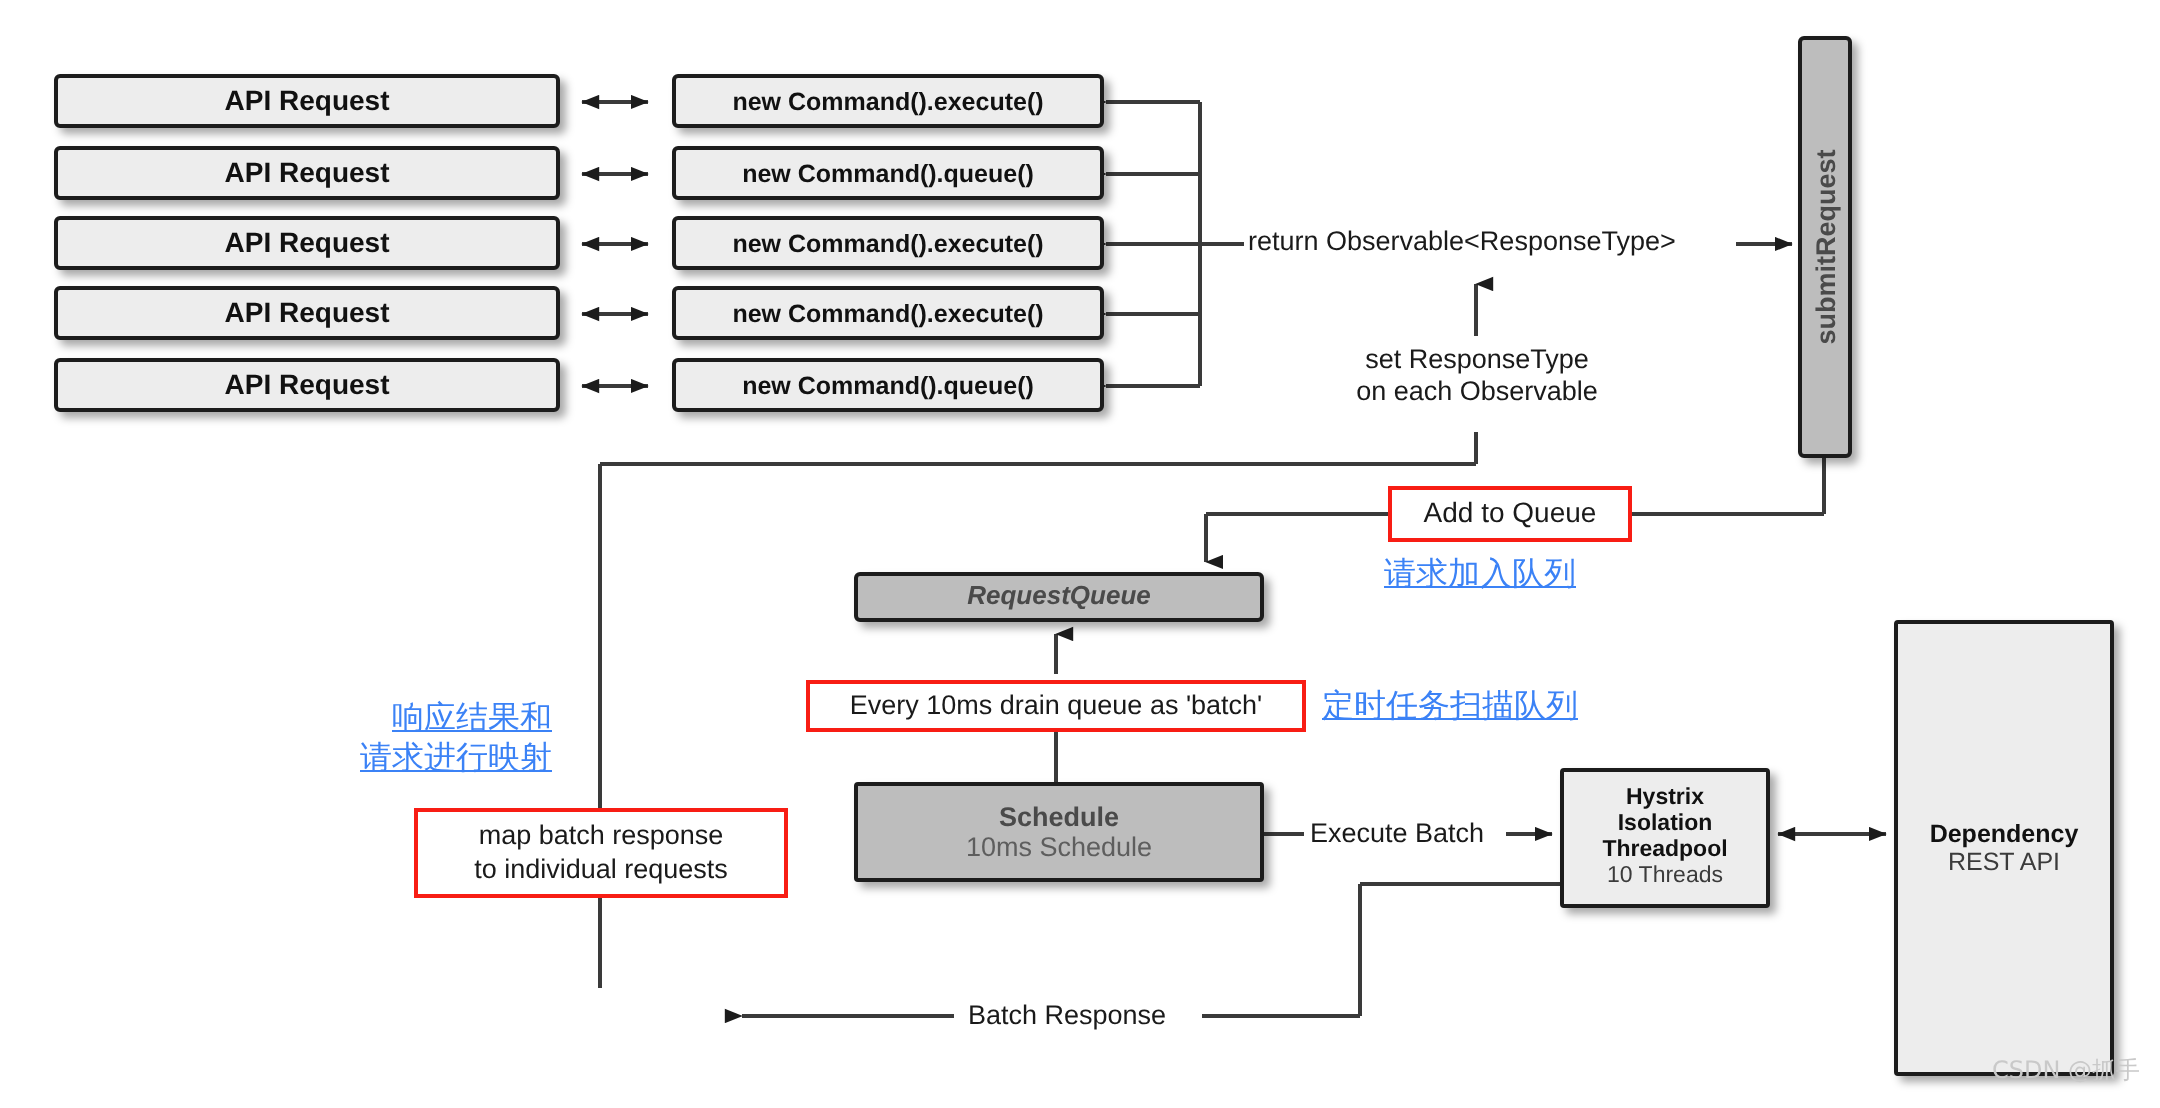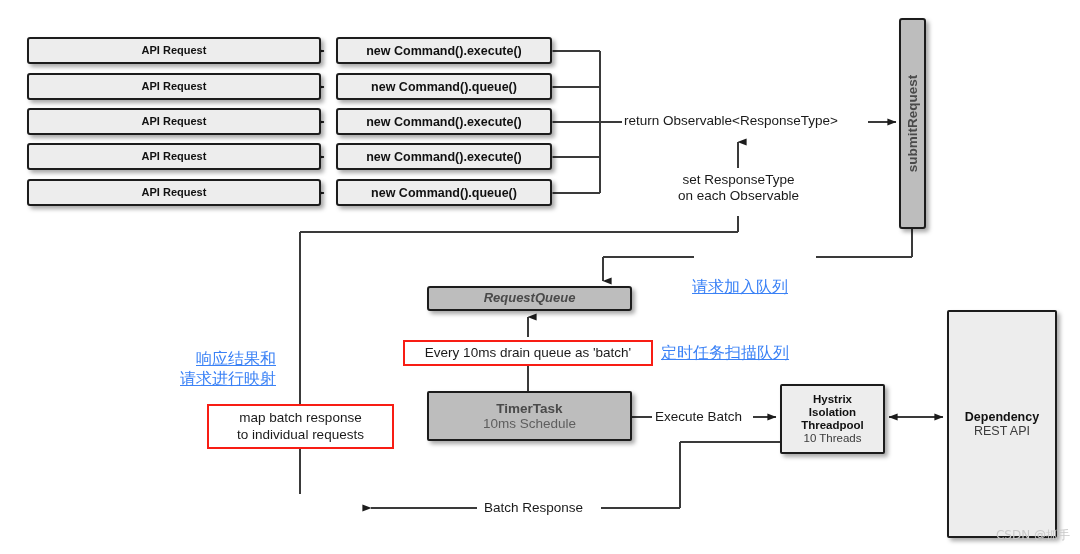--- a/index.html
+++ b/index.html
@@ -45,24 +45,24 @@
   .light {
     background: #ededed;
   }
   .grey {
     background: #bdbdbd;
   }
   .grey .ln1 { color: #4a4a4a; }
   .grey .ln2 { color: #5e5e5e; }
 
   .api-req {
-    width: 294px;
+    width: 253px;
     height: 27px;
     border-radius: 3px;
-    font-size: 11px;
+    font-size: 14px;
   }
   .cmd {
     width: 216px;
     height: 27px;
     border-radius: 3px;
     font-size: 12.5px;
   }
   .submit-req {
     left: 899px;
     top: 18px;
@@ -262,41 +262,44 @@
   </div>
 
   <div class="lbl" style="left:624px; top:113px; font-size:13.5px;">return Observable&lt;ResponseType&gt;</div>
   <div class="lbl" style="left:672px; top:172px; font-size:13.5px; text-align:center; width:133px; white-space:normal;">
     <div>set ResponseType</div>
     <div>on each Observable</div>
   </div>
   <div class="lbl" style="left:652px; top:409px; font-size:13.5px; background:#fff; padding:0 3px;">Execute Batch</div>
   <div class="lbl" style="left:481px; top:500px; font-size:13.5px; background:#fff; padding:0 3px;">Batch Response</div>
 
+  <div class="redbox" style="left:694px; top:243px; width:122px; height:28px; font-size:14px;">
+    <span>Add to Queue</span>
+  </div>
   <div class="redbox" style="left:403px; top:340px; width:250px; height:26px; font-size:13.5px;">
     <span>Every 10ms drain queue as 'batch'</span>
   </div>
   <div class="redbox" style="left:207px; top:404px; width:187px; height:45px; font-size:13.5px;">
     <span>map batch response</span>
     <span>to individual requests</span>
   </div>
 
   <div class="cn" style="left:692px; top:277px;">请求加入队列</div>
   <div class="cn" style="left:661px; top:343px;">定时任务扫描队列</div>
   <div class="cn" style="left:180px; top:349px;text-align:right;">
     <div>响应结果和</div>
     <div>请求进行映射</div>
   </div>
 
   <div class="node grey req-queue">
     <span class="ln1">RequestQueue</span>
   </div>
 
   <div class="node grey timer-task">
-    <span class="ln1">TimerTask</span>
+    <span class="ln1">Schedule</span>
     <span class="ln2">10ms Schedule</span>
   </div>
 
 
   <div class="node light hystrix">
     <span class="ln1">Hystrix</span>
     <span class="ln1">Isolation</span>
     <span class="ln1">Threadpool</span>
     <span class="ln2">10 Threads</span>
   </div>

